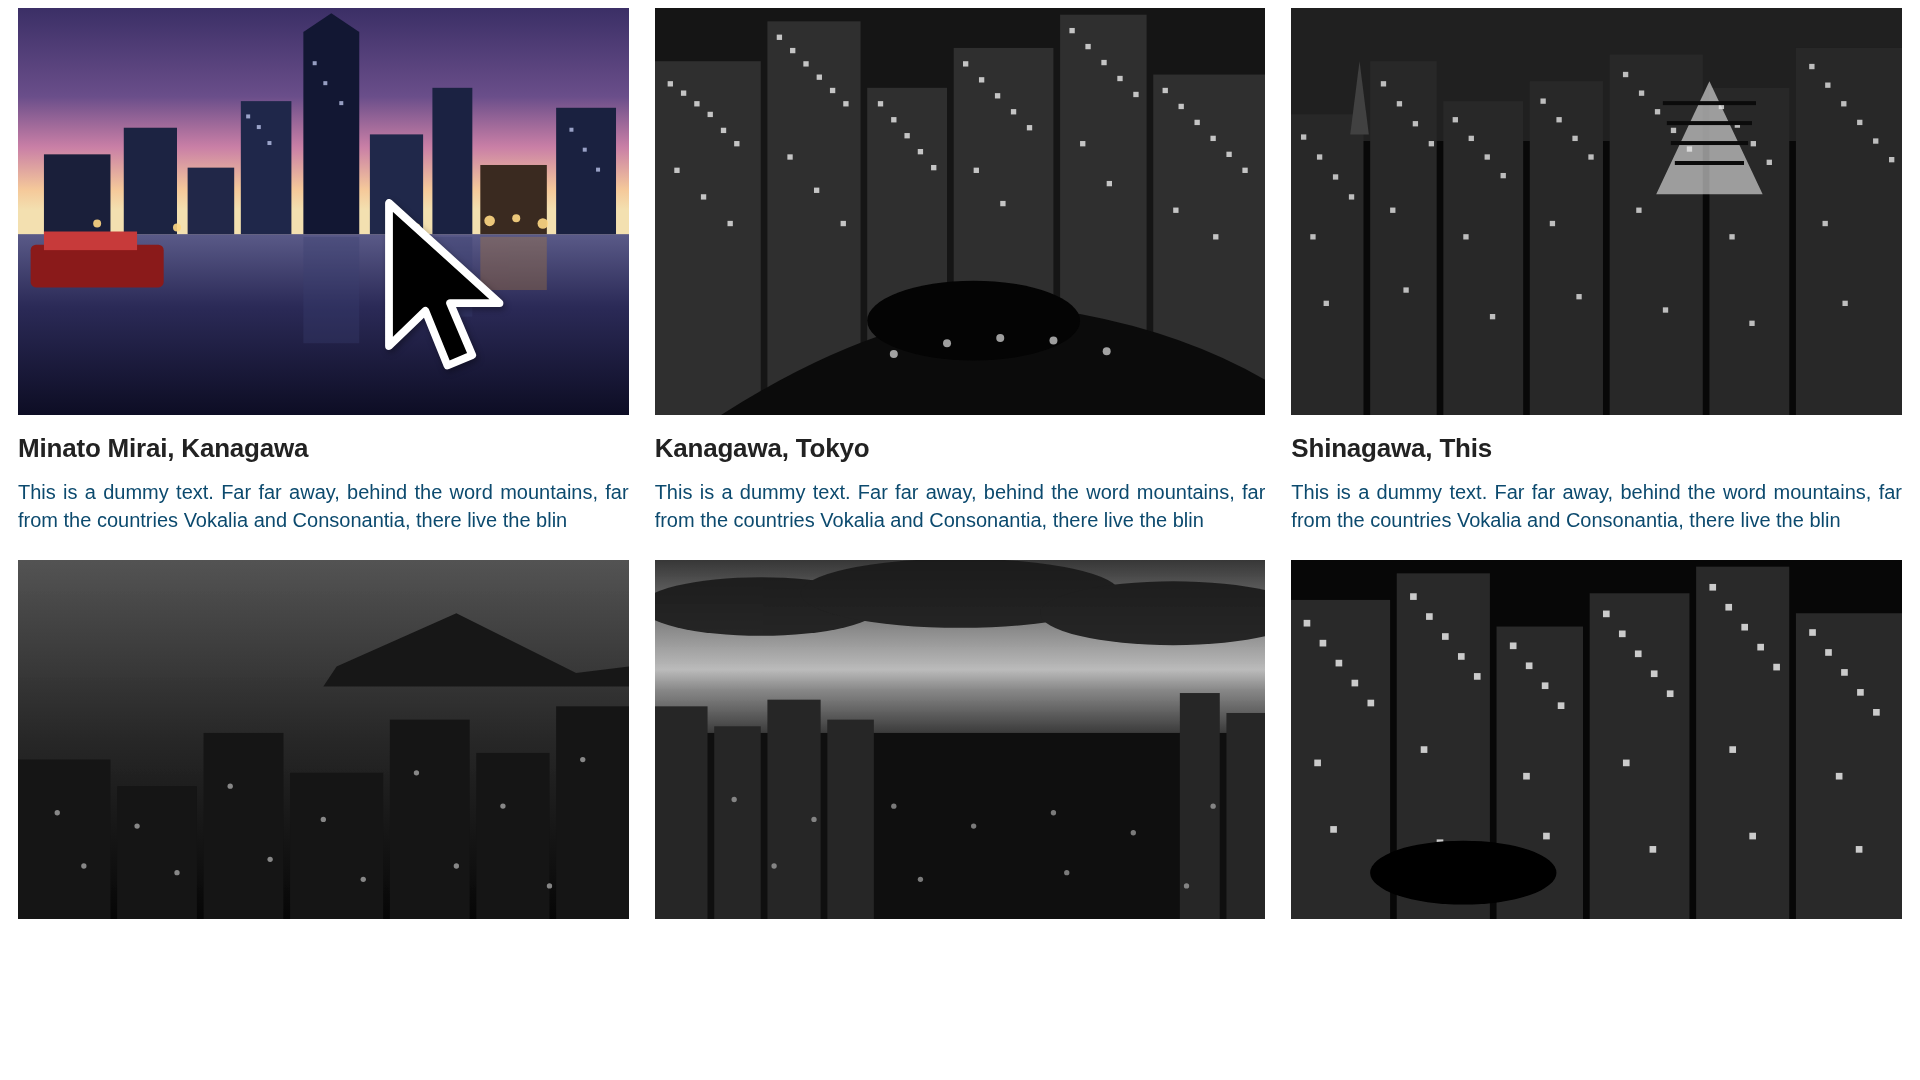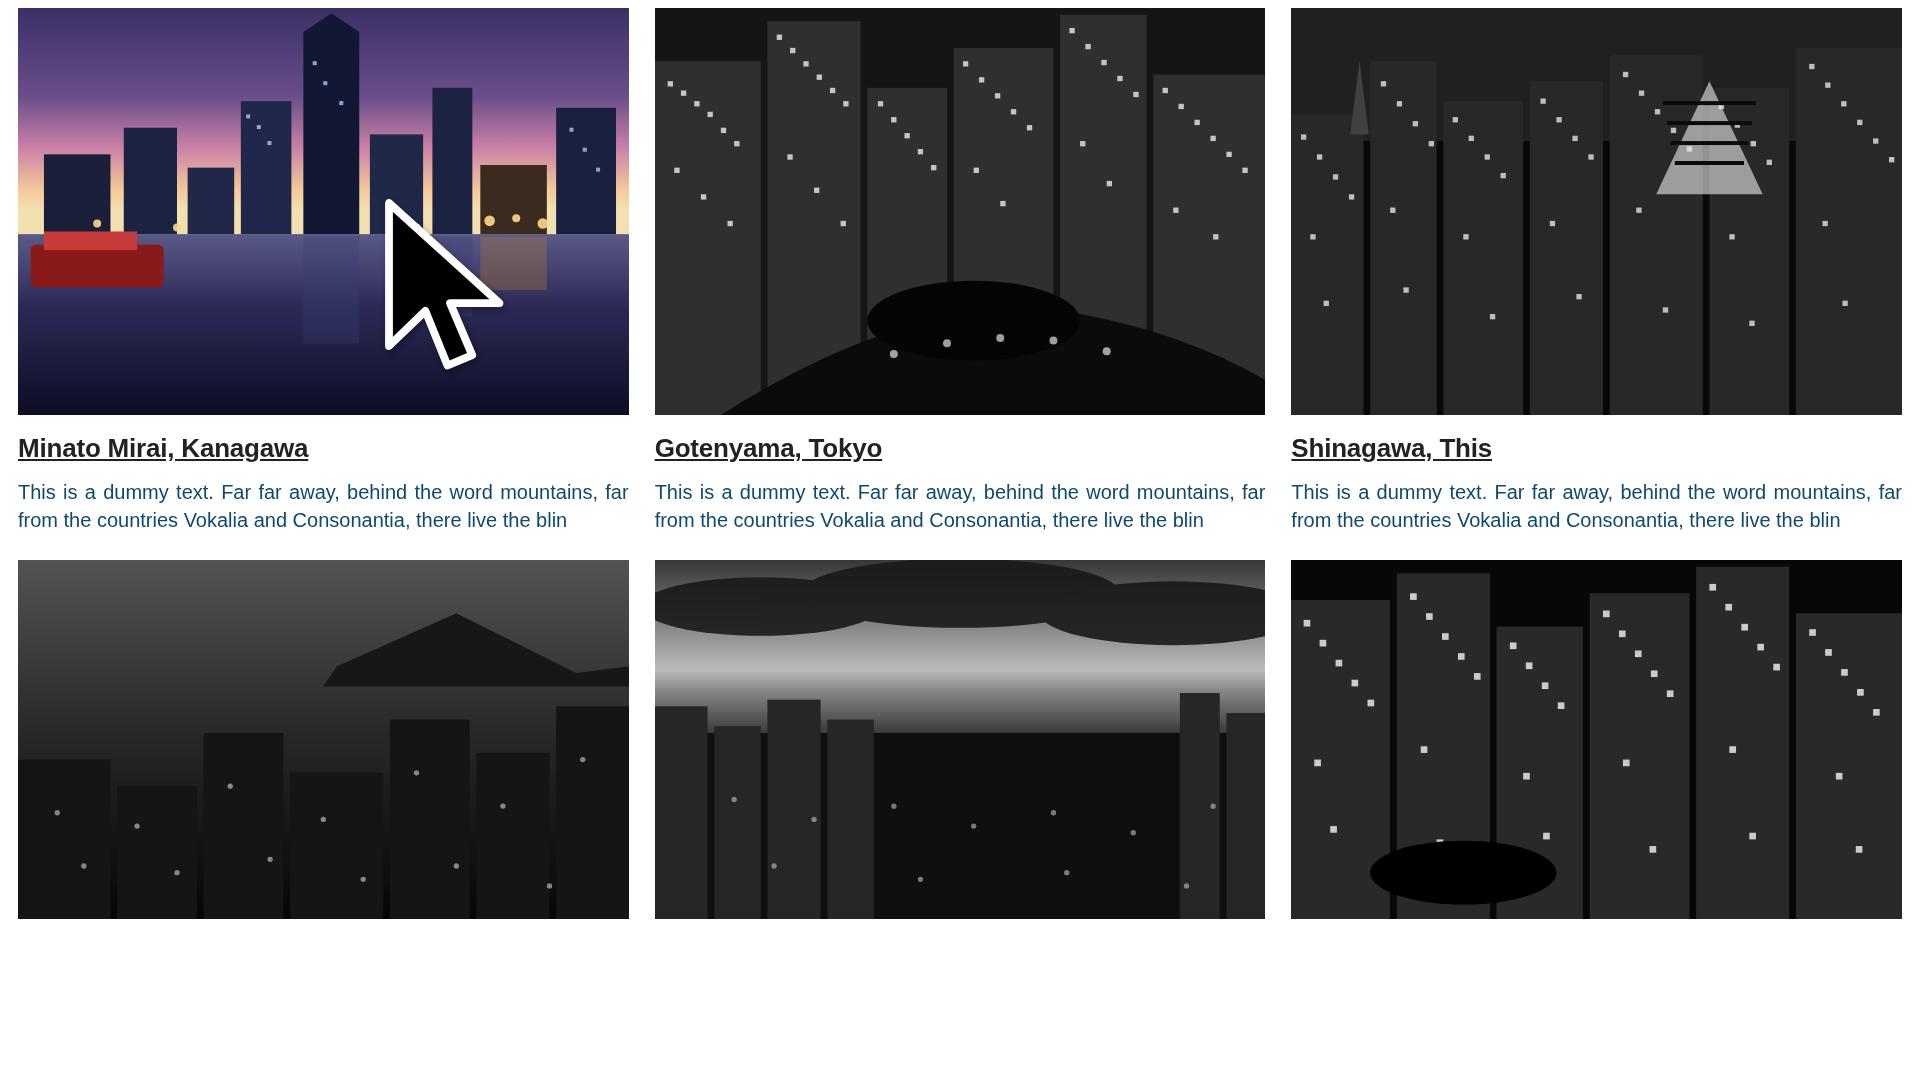--- a/index.html
+++ b/index.html
@@ -2,21 +2,21 @@
 <html><head>
 <meta charset="utf-8">
 <style>
   * { box-sizing: border-box; margin: 0; padding: 0; }
   body { font-family: "Helvetica Neue", Helvetica, Arial, sans-serif; background: #fff; padding: 8px 18px; }
   .grid { display: grid; grid-template-columns: repeat(3, 1fr); gap: 26px; }
   .card { display: flex; flex-direction: column; cursor: pointer; }
   .thumb { width: 100%; aspect-ratio: 1.5/1; position: relative; overflow: hidden; }
   .thumb svg { position: absolute; inset: 0; width: 100%; height: 100%; display: block; }
   .bw { filter: grayscale(100%) contrast(1.05); }
-  .title { font-size: 26px; font-weight: 700; color: #222; margin-top: 18px; letter-spacing: -0.2px; text-decoration: underline; }
+  .title { font-size: 26px; font-weight: 700; color: #222; margin-top: 18px; letter-spacing: -0.2px; }
   .desc { font-size: 20px; color: #0c4a6e; margin-top: 14px; text-align: justify; line-height: 1.4;
           display: -webkit-box; -webkit-line-clamp: 3; -webkit-box-orient: vertical; overflow: hidden; }
   .row2 .thumb { aspect-ratio: 1.7/1; }
   .cursor { position: absolute; left: 376px; top: 194px; width: 130px; height: 200px; pointer-events: none; z-index: 99; }
   .cursor svg { width: 100%; height: 100%; filter: drop-shadow(2px 3px 3px rgba(0,0,0,0.35)); }
 </style>
 </head>
 <body>
 
 <div class="grid">
@@ -160,21 +160,21 @@
 
         <g fill="#fff" opacity="0.6">
           <circle cx="180" cy="260" r="3"></circle>
             <circle cx="220" cy="252" r="3"></circle>
             <circle cx="260" cy="248" r="3"></circle>
             <circle cx="300" cy="250" r="3"></circle>
             <circle cx="340" cy="258" r="3"></circle>
         </g>
       </svg>
     </div>
-    <div class="title">Gotenyama, Tokyo</div>
+    <div class="title">Kanagawa, Tokyo</div>
     <div class="desc">This is a dummy text. Far far away, behind the word mountains, far from the countries Vokalia and Consonantia, there live the blin</div>
   </div>
 
   <div class="card">
     <div class="thumb bw">
       <svg viewBox="0 0 460 306" preserveAspectRatio="xMidYMid slice">
         <rect width="460" height="306" fill="#0e0e0e"></rect>
         <rect width="460" height="100" fill="#252525"></rect>
         <g fill="#2c2c2c">
           <rect x="0" y="80" width="55" height="226"></rect>

